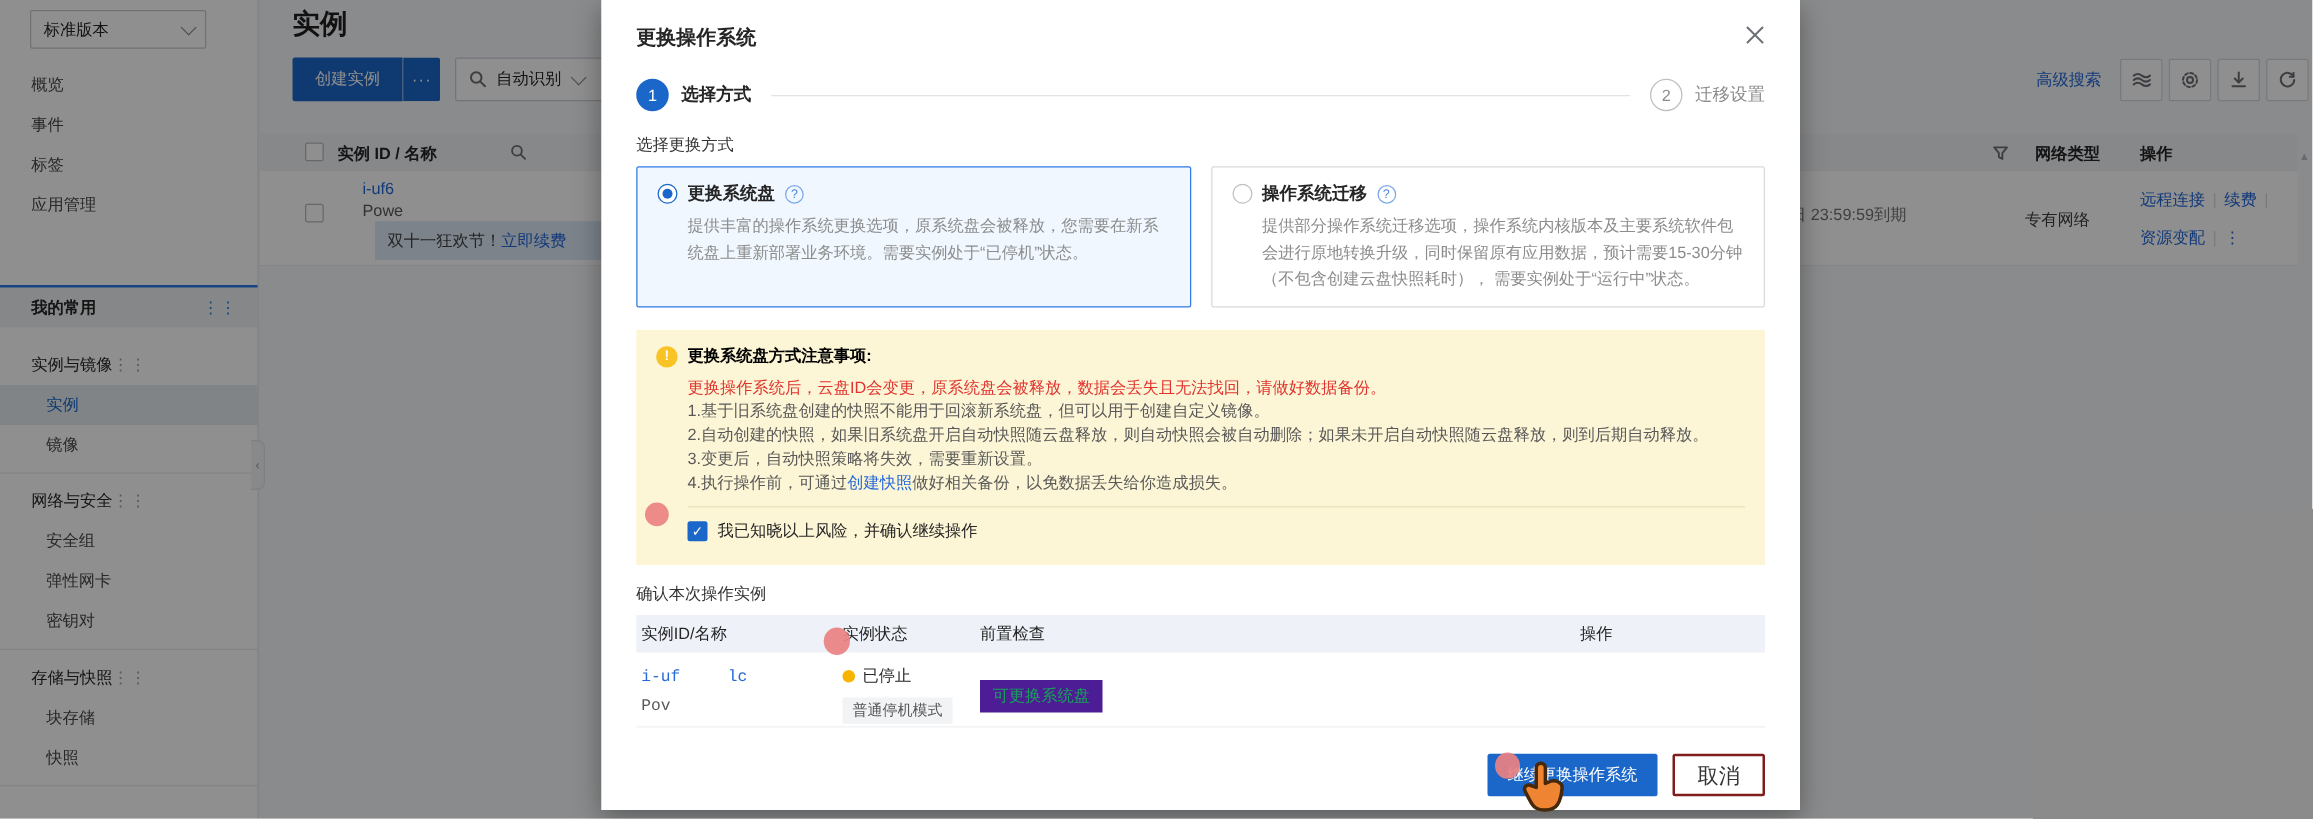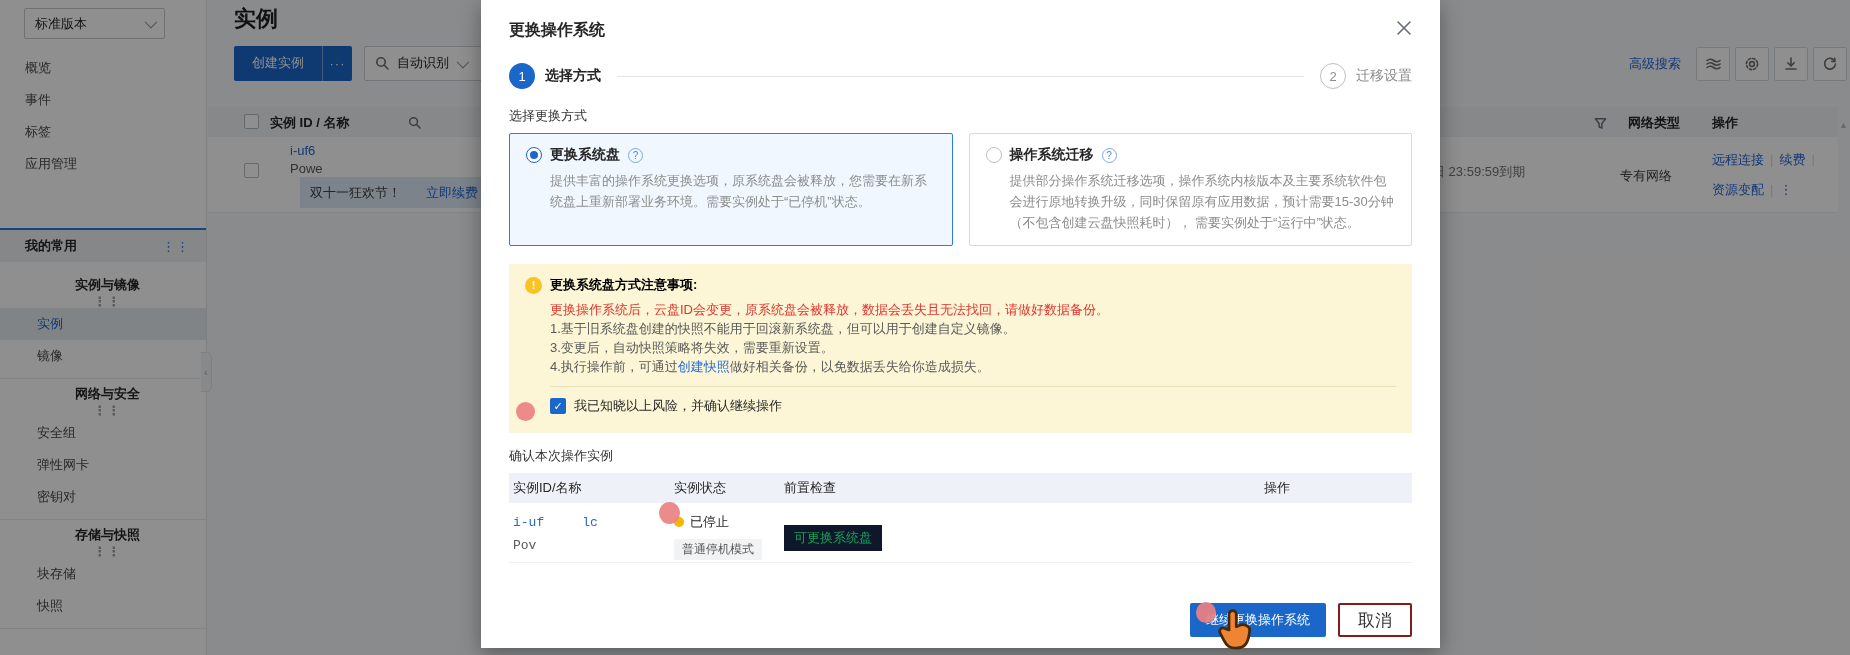--- a/index.html
+++ b/index.html
@@ -10,21 +10,21 @@
   }
   
   .sidebar { position:absolute; left:0; top:0; width:207px; height:655px; background:#fff; border-right:1px solid #e2e4e8; }
   .version-select { position:absolute; left:24px; top:8px; width:141px; height:31px; border:1px solid #c6cad0; border-radius:2px;
     background:#fff; display:flex; align-items:center; justify-content:space-between; padding:0 10px; font-size:13px; color:#262626; }
   .chev { width:9px; height:9px; border-right:1.5px solid #8c8c8c; border-bottom:1.5px solid #8c8c8c; transform:rotate(45deg) translateY(-2px); }
   .side-list { position:absolute; left:0; top:52px; width:100%; }
   .side-item { height:32px; line-height:32px; padding-left:25px; font-size:13px; color:#494949; cursor:pointer; }
   .fav-band { position:absolute; left:0; top:228px; width:100%; height:34px; background:#eef1f5; border-top:2px solid #2e7ae8;
     display:flex; align-items:center; justify-content:space-between; padding:0 16px 0 25px; }
-  .grp-head { display:flex; align-items:center; justify-content:space-between; padding:0 16px 0 25px; height:32px; font-size:13px; font-weight:bold; color:#262626;flex-direction:column; }
+  .grp-head { display:flex; align-items:center; justify-content:flex-start; padding:0 16px 0 25px; height:32px; font-size:13px; font-weight:normal; color:#262626; }
   .grp-item { height:32px; line-height:32px; padding-left:37px; font-size:13px; color:#494949; cursor:pointer; }
   .grp-item.sel { background:#e7ebf1; color:#1a66c9; }
   .dots { font-size:13px; color:#9aa0a8; letter-spacing:1px; }
   .dots.blue { color:#2e7ae8; }
   .side-div { height:1px; background:#ececee; margin:6px 0; }
   .collapse-tab { position:absolute; left:201px; top:352px; width:11px; height:40px; background:#f3f4f6; border:1px solid #e0e2e6;
     border-left:none; border-radius:0 6px 6px 0; display:flex; align-items:center; justify-content:center; color:#9aa0a8; font-size:10px; z-index:1;}
   .main { position:absolute; left:208px; top:0; right:0; height:655px; }
   .page-title { position:absolute; left:26px; top:4px; font-size:22px; font-weight:bold; color:#1f1f1f; }
   .toolbar { position:absolute; left:26px; top:45px; height:36px; display:flex; align-items:center; }
@@ -42,21 +42,21 @@
   .thead .checkbox { position:absolute; left:36px; top:7px; }
   .th-label { position:absolute; left:62px; top:7px; font-size:13px; color:#262626; font-weight:bold; }
   .th-search { position:absolute; left:200px; top:8px; }
   .th-funnel { position:absolute; left:1386px; top:9px; }
   .th-nettype { position:absolute; left:1420px; top:7px; font-size:13px; color:#262626; font-weight:bold; }
   .th-action { position:absolute; left:1504px; top:7px; font-size:13px; color:#262626; font-weight:bold; }
   .trow { position:absolute; left:0; right:12px; top:137px; height:76px; background:#fff; border-bottom:1px solid #ededed; }
   .trow .checkbox { position:absolute; left:36px; top:26px; }
   .row-id { position:absolute; left:82px; top:6px; color:#2468d9; font-size:13px; cursor:pointer; }
   .row-name { position:absolute; left:82px; top:24px; color:#595959; font-size:13px; }
-  .promo { position:absolute; left:92px; top:40px; width:188px; height:31px; background:#dde9f8; display:flex; align-items:center; justify-content:space-between; padding:12px 10px; font-size:13px; color:#404040; }
+  .promo { position:absolute; left:92px; top:40px; width:188px; height:31px; background:#dde9f8; display:flex; align-items:center; padding:12px 10px; font-size:13px; color:#404040; }
   .promo a { color:#2468d9; text-decoration:none; cursor:pointer; }
   .row-expire { position:absolute; left:1224px; top:26px; font-size:13px; color:#737373; }
   .row-network { position:absolute; left:1412px; top:30px; font-size:13px; color:#404040; }
   .row-ops1 { position:absolute; left:1504px; top:14px; font-size:13px; color:#2468d9; }
   .row-ops2 { position:absolute; left:1504px; top:44px; font-size:13px; color:#2468d9; }
   .row-ops1 .sep,.row-ops2 .sep { color:#d9d9d9; margin:0 6px; }
   .vscroll { position:absolute; right:2px; top:120px; color:#b9bdc4; font-size:9px; }
   
   .dim { position:absolute; inset:0; background:rgba(0,0,0,0.44); z-index:10; }
   
@@ -101,21 +101,21 @@
   .mt-head > div { padding-left:4px; }
   .mt-row { border-bottom:1px solid #f0f0f0; padding:10px 0 2px 0;font-family:Liberation Mono, monospace; }
   .mt-row > div { padding-left:4px; }
   .mid a { color:#2468d9; font-size:13px; text-decoration:none; cursor:pointer; }
   .mid .gap { display:inline-block; width:38px; }
   .mname { margin-top:7px; font-size:13px; color:#595959; }
   .status-line { display:flex; align-items:center; gap:6px; }
   .dot-status { width:10px; height:10px; border-radius:50%; background:#f7b500; }
   .status-text { font-size:13px; color:#262626; }
   .tag-gray { display:inline-block; margin-top:8px; background:#f2f3f5; color:#595959; font-size:12px; padding:2px 8px; }
-  .tag-green { display:inline-block; margin-top:12px; background:#0f172a; color:#18a058; font-size:13px; padding:4px 10px; }
+  .tag-green { display:inline-block; margin-top:12px; background:#4c1d95; color:#18a058; font-size:13px; padding:4px 10px; }
   .m-footer { position:absolute; left:0; right:0; bottom:0; height:56px; display:flex; align-items:center; justify-content:flex-end; gap:12px; padding-right:28px; }
   .btn-primary { height:34px; padding:0 16px; background:#1a66c9; color:#fff; font-size:13px; border:none; border-radius:2px; display:flex; align-items:center; cursor:pointer; }
   .btn-cancel { height:34px; padding:0 18px; background:#fff; color:#333; font-size:17px; border:2px solid #7f1d1d; border-radius:2px; display:flex; align-items:center; cursor:pointer; }
   
   .annot { position:absolute; border-radius:50%; background:#ea8181; opacity:.92; z-index:40; }
   .hand { position:absolute; z-index:45; }
   svg .st { stroke:#6b6f76; stroke-width:1.6; fill:none; stroke-linecap:round; stroke-linejoin:round; }
 </style>
 </head>
 <body>
@@ -284,20 +284,21 @@
       </div>
     </div>
 
     <div class="warn">
       <div class="warn-head">
         <span class="warn-icon">!</span>
         <span class="warn-title">更换系统盘方式注意事项:</span>
       </div>
       <div class="warn-danger">更换操作系统后，云盘ID会变更，原系统盘会被释放，数据会丢失且无法找回，请做好数据备份。</div>
       <div class="warn-note">1.基于旧系统盘创建的快照不能用于回滚新系统盘，但可以用于创建自定义镜像。</div>
+      <div class="warn-note">2.自动创建的快照，如果旧系统盘开启自动快照随云盘释放，则自动快照会被自动删除；如果未开启自动快照随云盘释放，则到后期自动释放。</div>
       <div class="warn-note">3.变更后，自动快照策略将失效，需要重新设置。</div>
       <div class="warn-note">
         <span>4.执行操作前，可通过</span><a>创建快照</a><span>做好相关备份，以免数据丢失给你造成损失。</span>
       </div>
       <div class="warn-div"></div>
       <div class="confirm-row">
         <span class="cb-on">✓</span>
         <span class="confirm-text">我已知晓以上风险，并确认继续操作</span>
       </div>
     </div>

